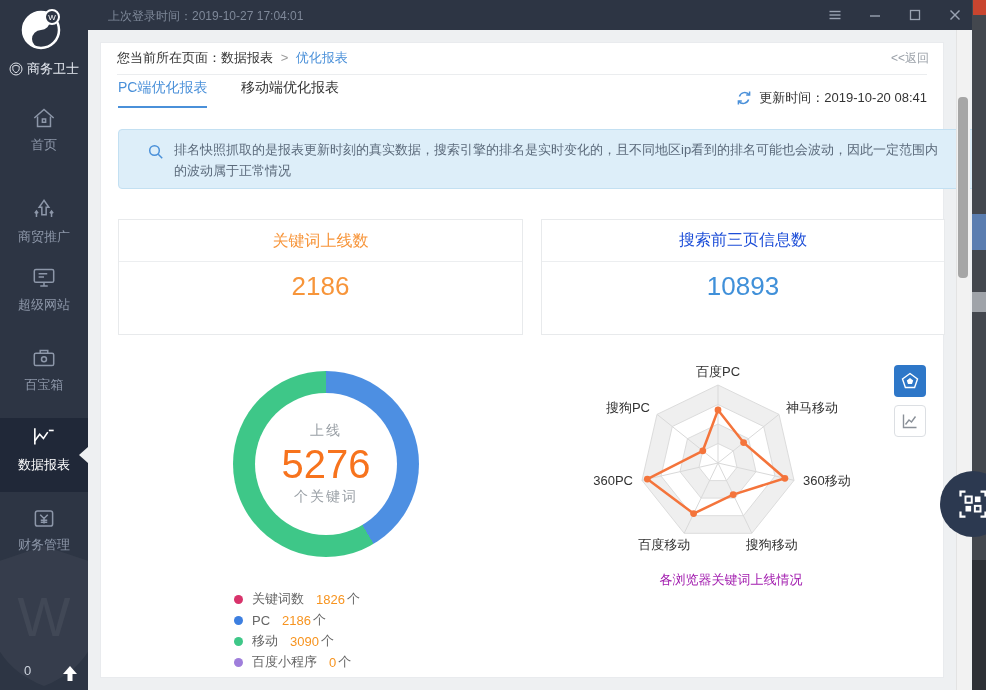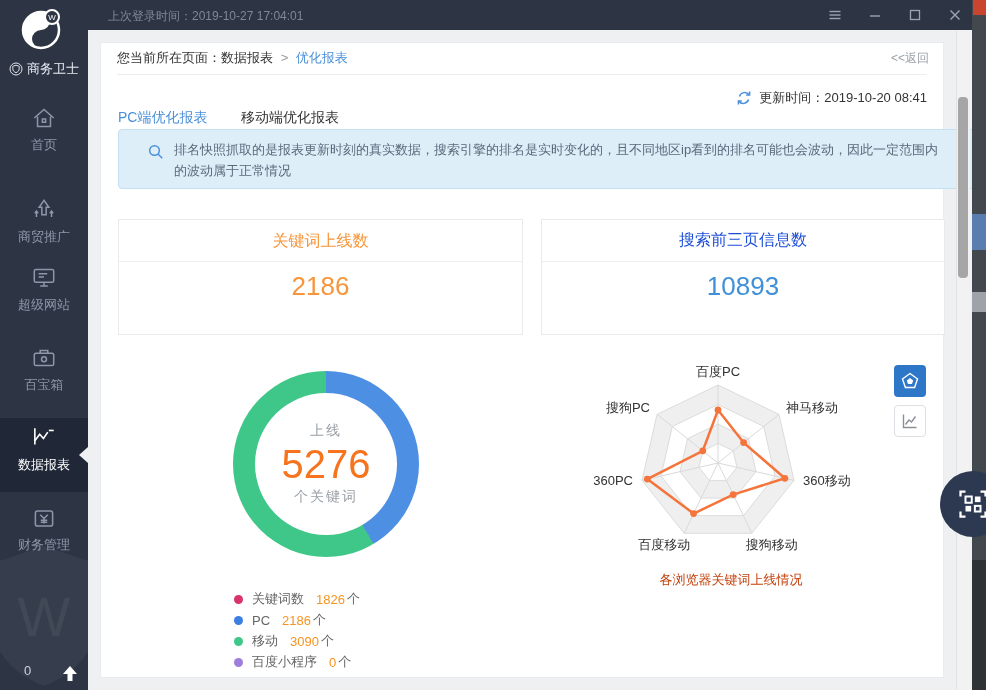--- a/index.html
+++ b/index.html
@@ -32,21 +32,21 @@
   .page{position:absolute;left:88px;top:30px;right:14px;bottom:0;background:#eef0f2;}
   .maincard{position:absolute;left:12px;top:12px;width:844px;height:636px;background:#ffffff;border:1px solid #e9ebee;}
 
   .crumb-row{position:absolute;left:0;top:0;width:100%;height:30px;line-height:30px;padding-left:16px;font-size:13px;}
   .crumb-link{color:#333;cursor:pointer;}
   .crumb-sep{color:#999;margin:0 4px;}
   .crumb-cur{color:#4a90d9;cursor:pointer;}
   .back-link{position:absolute;right:14px;top:0;color:#9aa0a8;font-size:12px;cursor:pointer;}
   .crumb-divider{position:absolute;left:16px;right:16px;top:31px;border-top:1px solid #ebedef;}
 
-  .tabs-row{position:absolute;left:17px;top:36px;height:32px;margin-top:30px;}
+  .tabs-row{position:absolute;left:17px;top:36px;height:32px;}
   .tab{display:inline-block;margin-right:30px;font-size:14px;color:#333;padding-bottom:9px;cursor:pointer;}
   .tab.active{color:#4a90d9;border-bottom:2px solid #4a90d9;}
   .refresh-box{position:absolute;right:16px;top:46px;display:flex;align-items:center;gap:7px;font-size:13px;color:#333;}
   .refresh-icon{cursor:pointer;width:16px;height:16px;}
 
   .banner{position:absolute;left:17px;top:86px;width:944px;height:60px;background:#ddeef9;
           border:1px solid #c3e0f2;border-radius:4px;}
   .banner-icon{position:absolute;left:28px;top:13px;width:18px;height:18px;}
   .banner-text{position:absolute;left:55px;top:9px;width:775px;color:#5b6a7b;font-size:13px;line-height:21px;}
   .banner-btn{position:absolute;right:16px;bottom:7px;border:1px solid #7ba2c4;color:#4a6a88;font-size:12px;
@@ -66,21 +66,21 @@
 
   .legend{position:absolute;left:133px;top:546px;}
   .lg-row{height:20px;display:flex;align-items:center;margin-bottom:1px;font-size:13px;}
   .lg-dot{width:9px;height:9px;border-radius:50%;margin-right:9px;flex:0 0 auto;}
   .lg-label{color:#666;margin-right:12px;}
   .lg-val{color:#f7931e;margin-right:2px;}
   .lg-unit{color:#666;}
 
   
   .radar-wrap{position:absolute;left:480px;top:318px;width:300px;height:212px;}
-  .radar-title{position:absolute;left:480px;top:528px;width:300px;text-align:center;color:#c2410c;font-size:13px;}
+  .radar-title{position:absolute;left:480px;top:528px;width:300px;text-align:center;color:#a21caf;font-size:13px;}
 
   .chart-toggle{position:absolute;width:32px;height:32px;border-radius:4px;display:flex;align-items:center;justify-content:center;cursor:pointer;}
   .ct-active{left:793px;top:322px;background:#2e77c8;}
   .ct-plain{left:793px;top:362px;background:#fff;border:1px solid #dcdfe3;}
 
   
   .sb-track{position:absolute;left:956px;top:30px;width:14px;height:660px;background:#f2f2f2;border-left:1px solid #e3e3e3;}
   .sb-thumb{position:absolute;left:958px;top:97px;width:10px;height:181px;background:#a6a6a6;border-radius:4px;cursor:pointer;}
   .rightstrip{position:absolute;left:972px;top:0;width:14px;height:690px;background:#43474e;}
   .rs-red{position:absolute;left:1px;top:0;width:13px;height:15px;background:#c9452f;}

